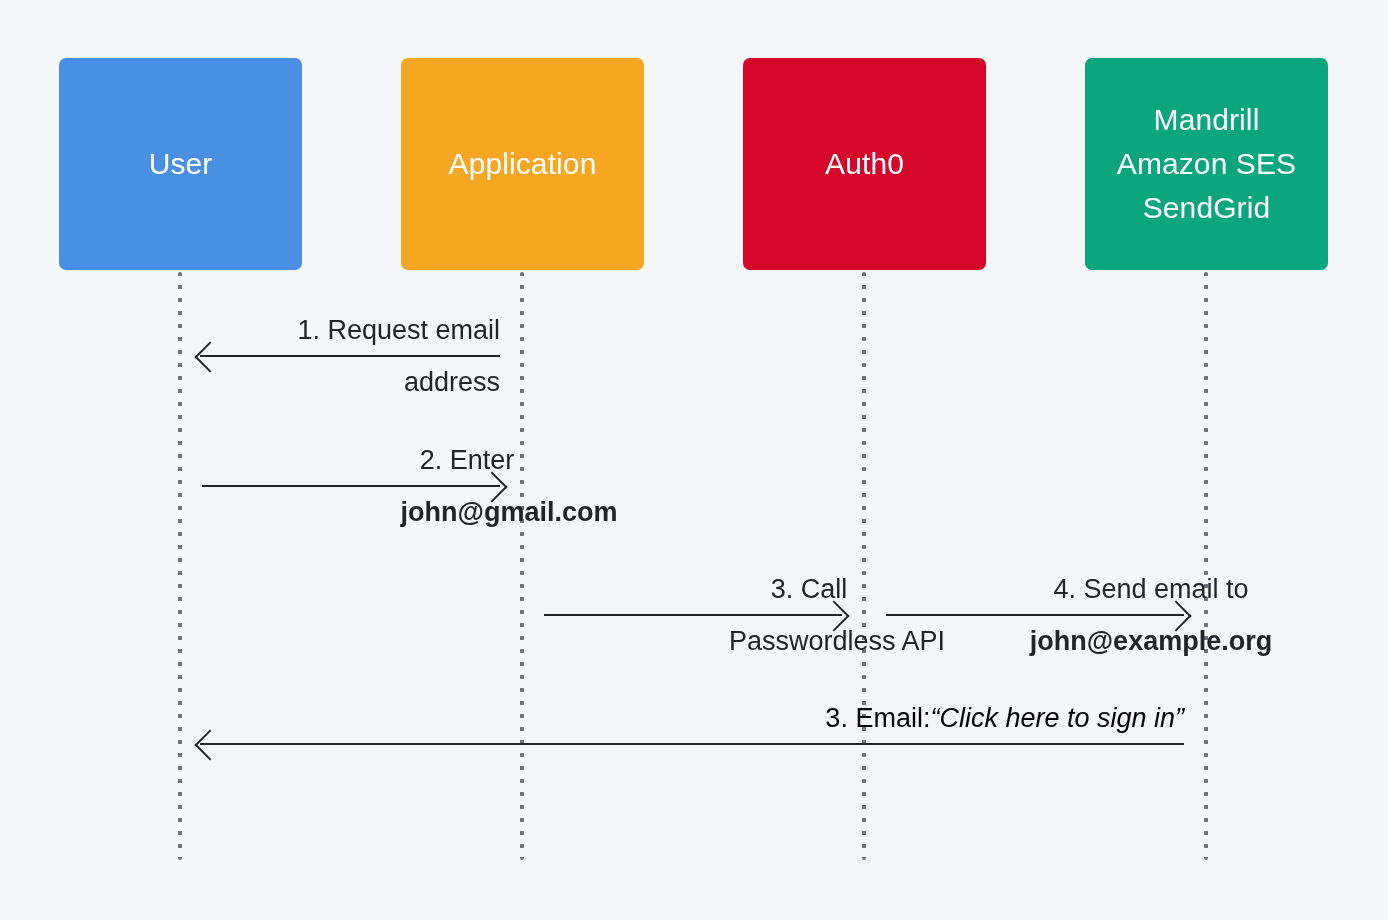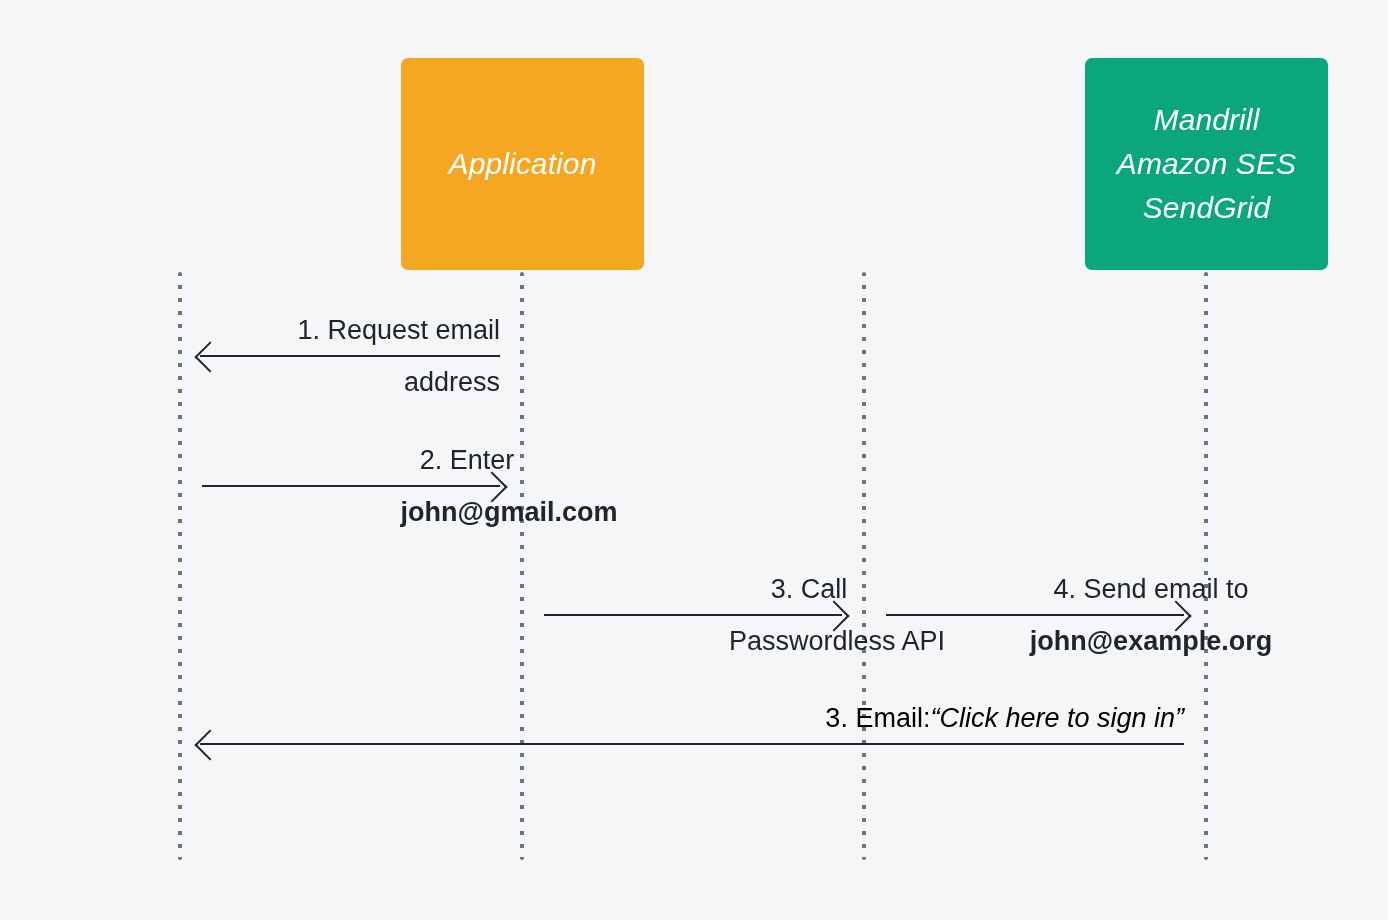--- a/index.html
+++ b/index.html
@@ -20,21 +20,20 @@
   .participant {
     position: absolute;
     top: 58px;
     width: 243px;
     height: 212px;
     border-radius: 7px;
     display: flex;
     align-items: center;
     justify-content: center;
     box-sizing: border-box;
-    font-style: italic;
   }
   .participant .plabel {
     color: #ffffff;
     font-size: 30px;
     font-weight: 400;
     line-height: 44px;
     text-align: center;
     letter-spacing: 0.1px;
     white-space: pre-line;
   }
@@ -84,25 +83,31 @@
   .msg-text .ital  { font-style: italic; }
   .msg-text.grey  { color: #000000; }
   .align-right { text-align: right; }
   .align-left  { text-align: center; }
 </style>
 </head>
 <body>
 
 <div id="canvas">
 
+  <div class="participant" style="left:59px;  background:#4a90e2;">
+    <span class="plabel">User</span>
+  </div>
 
   <div class="participant" style="left:401px; background:#f5a623;">
     <span class="plabel">Application</span>
   </div>
 
+  <div class="participant" style="left:743px; background:#d5072a;">
+    <span class="plabel">Auth0</span>
+  </div>
 
   <div class="participant" style="left:1085px; background:#0ca67e;">
     <span class="plabel">Mandrill
 Amazon SES
 SendGrid</span>
   </div>
 
   <div class="lifeline" style="left:178px;"></div>
   <div class="lifeline" style="left:520px;"></div>
   <div class="lifeline" style="left:862px;"></div>

